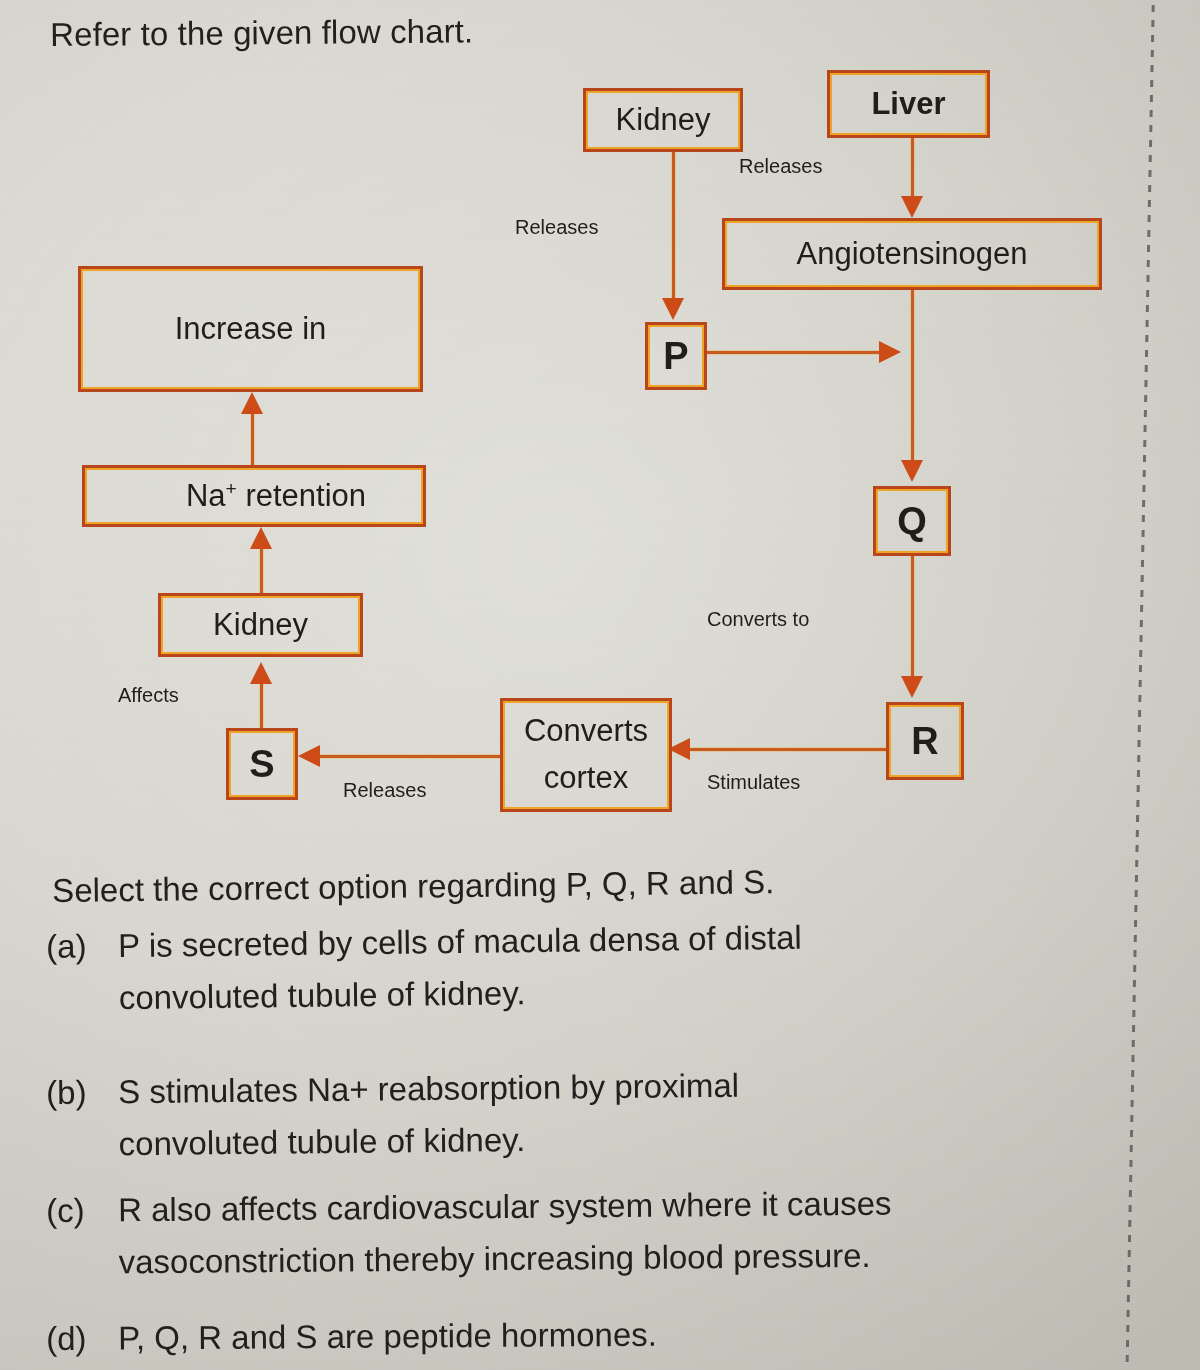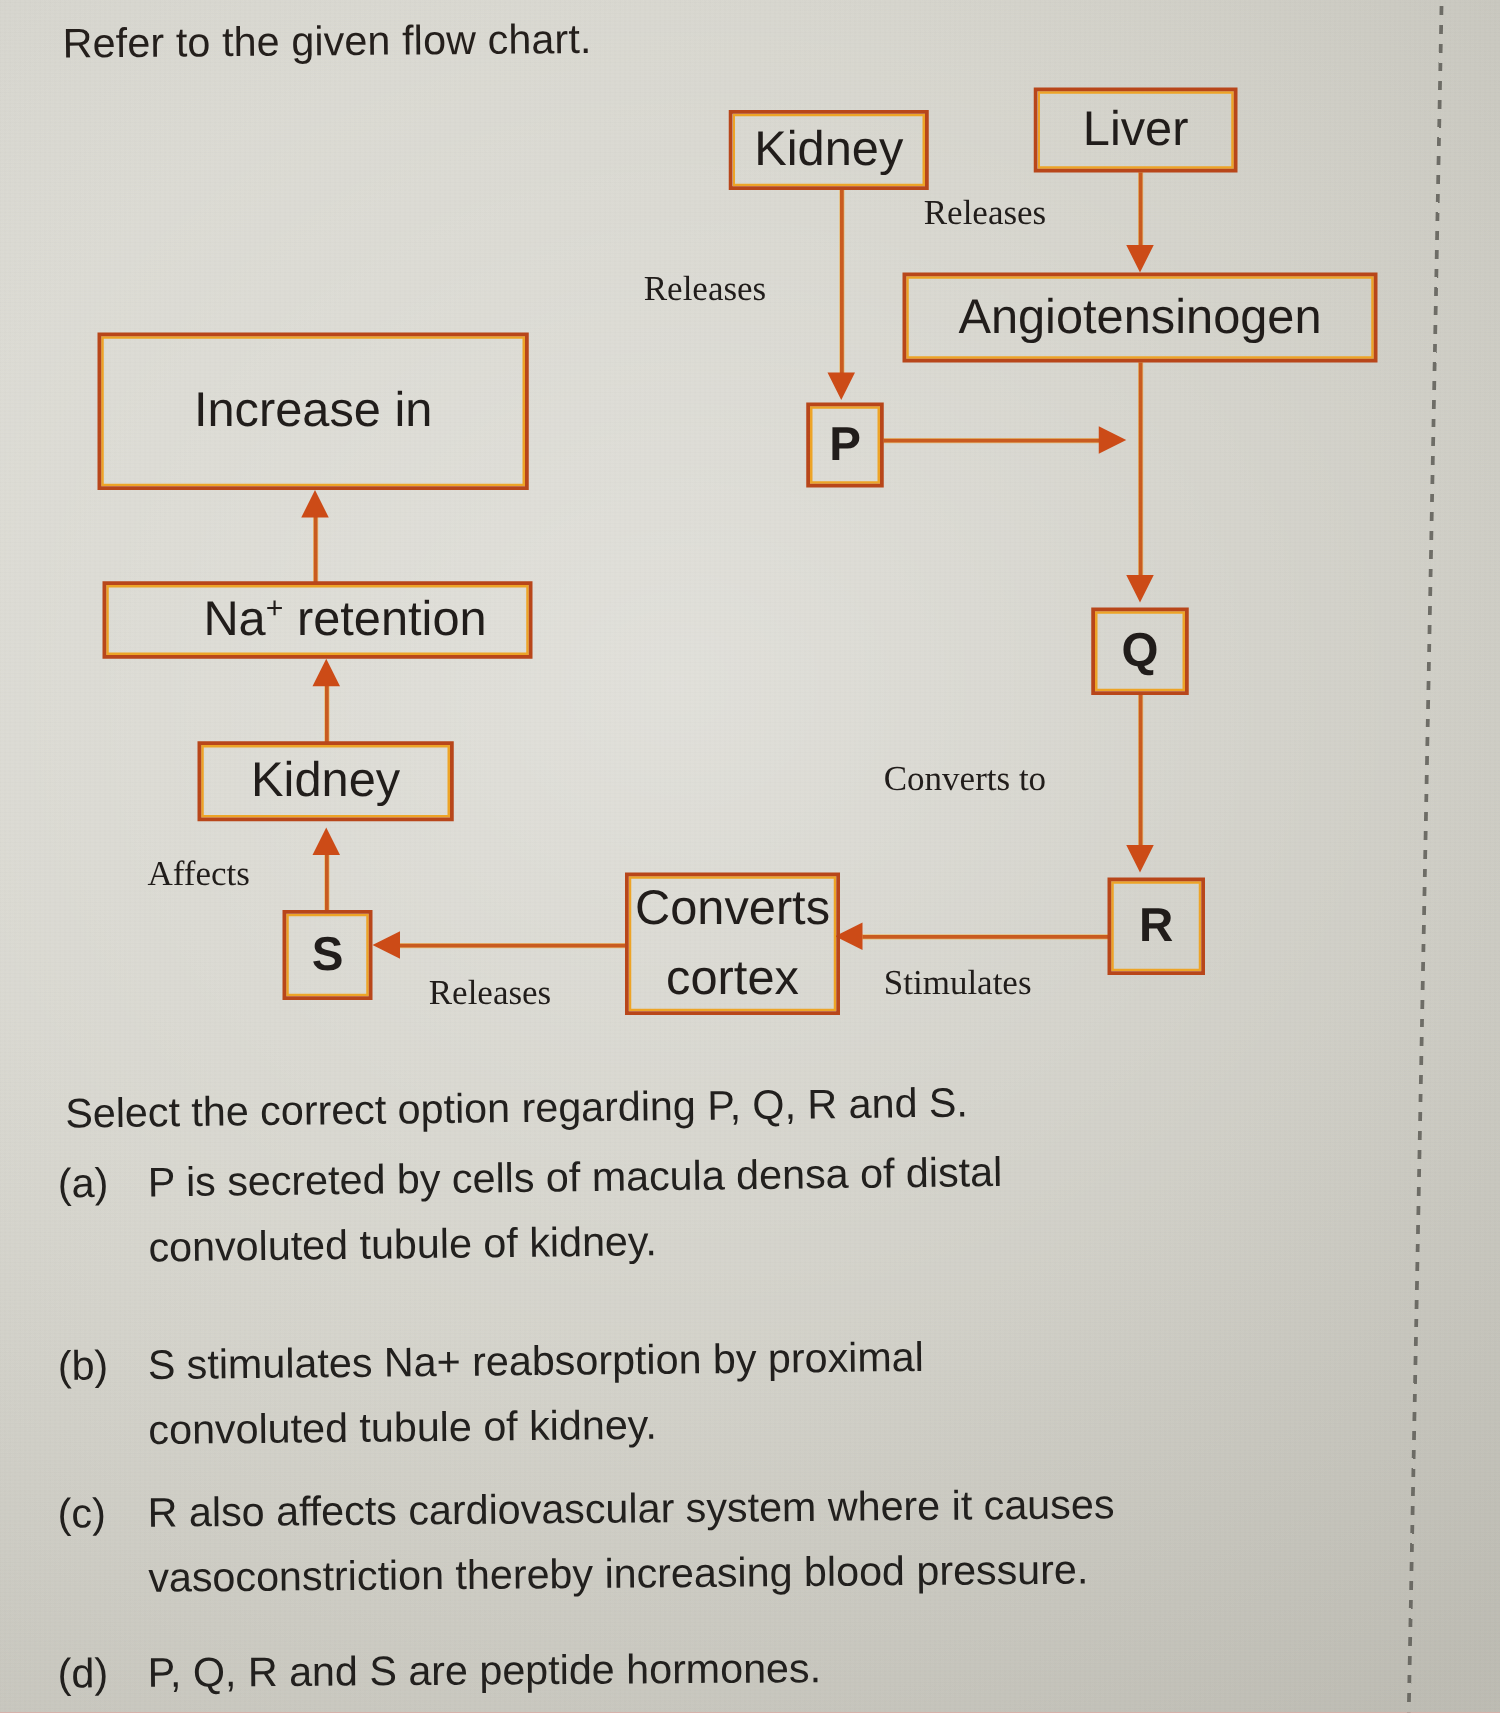--- a/index.html
+++ b/index.html
@@ -61,29 +61,28 @@
     justify-content: center;
     text-align: center;
     line-height: 1.18;
     color: #211d1b;
     z-index: 3;
   }
   .node.small {
     font-weight: bold;
     font-size: 38px;
   }
-  .node.wordbox { font-size: 39px; }
+  .node.wordbox { font-size: 31px; }
 
   .flowlabel {
     position: absolute;
-    font-size: 28px;
+    font-size: 20px;
     color: #211d1b;
     white-space: nowrap;
     z-index: 4;
-    font-family: Liberation Serif, serif;
   }
 
   
   .vline, .hline {
     position: absolute;
     background: #c95b20;
     box-shadow: 0 0 0 0.6px rgba(240,170,50,.55);
     z-index: 1;
   }
   .vline { width: 3px; }
@@ -173,21 +172,21 @@
   <div id="content">
 
     <div class="prompt">Refer to the given flow chart.</div>
 
     <div>
 
       <div class="node wordbox" style="left:583px; top:88px; width:160px; height:64px;">
         <span>Kidney</span>
       </div>
 
-      <div class="node wordbox" style="left:827px; top:70px; width:163px; height:68px;">
+      <div class="node wordbox" style="left:827px; top:70px; width:163px; height:68px;font-weight:bold;">
         <span>Liver</span>
       </div>
 
       <div class="node wordbox" style="left:722px; top:218px; width:380px; height:72px;">
         <span>Angiotensinogen</span>
       </div>
 
       <div class="node small" style="left:645px; top:322px; width:62px; height:68px;">
         <span>P</span>
       </div>

